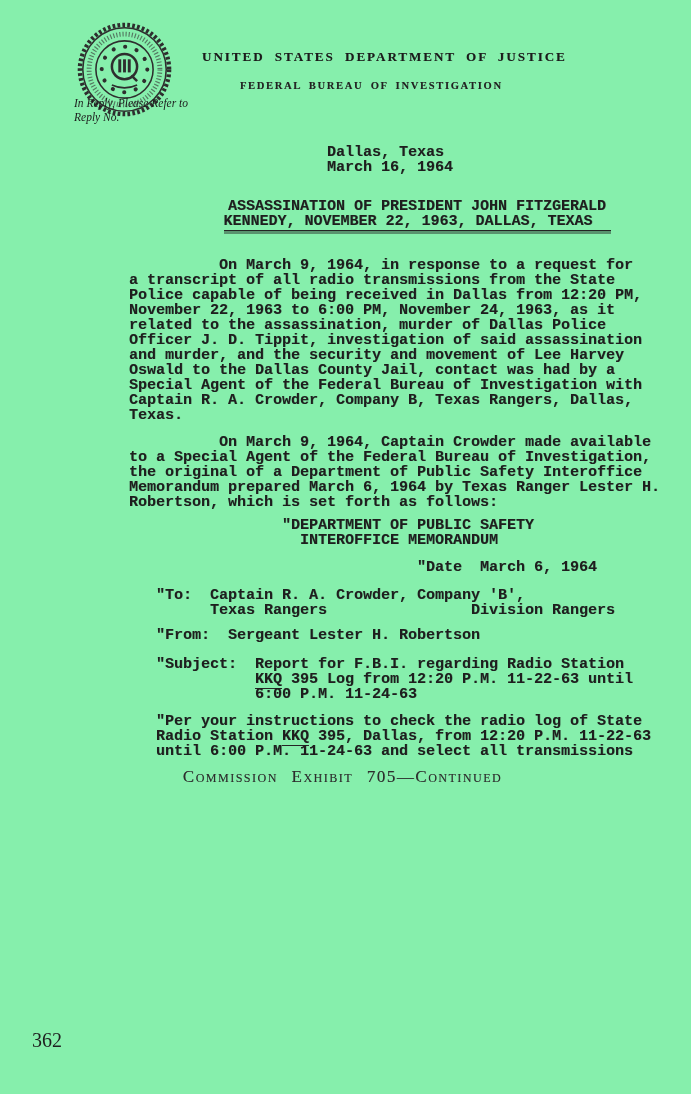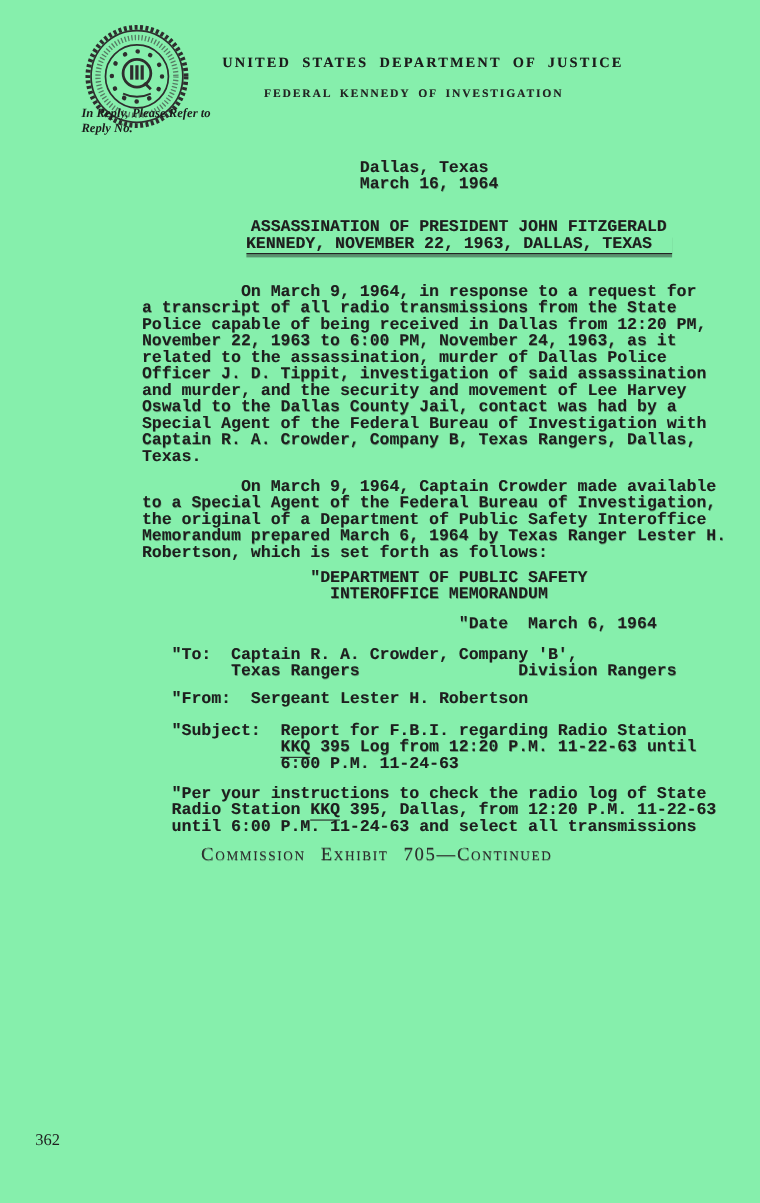--- a/index.html
+++ b/index.html
@@ -23,21 +23,21 @@
     white-space:nowrap;
   }
   .lh-bureau{
     position:absolute;left:240px;top:80px;
     font-weight:700;font-size:10.5px;letter-spacing:1.7px;word-spacing:3px;
     color:#222;text-shadow:0.3px 0.3px 0.4px rgba(30,30,30,.4);
     white-space:nowrap;
   }
   .lh-refer{
     position:absolute;left:74px;top:96px;
-    font-style:italic;font-weight:700;font-size:11.5px;line-height:14px;
+    font-style:italic;font-weight:400;font-size:11.5px;line-height:14px;
     color:#1c1c1c;
   }
 
   
   .typewriter{
     position:absolute;left:75px;top:145px;
     font-family:"Liberation Mono","DejaVu Sans Mono",monospace;
     font-size:15px;line-height:15px;font-weight:700;
     color:#1e1e1e;white-space:pre;
     text-shadow:0.4px 0.4px 0.5px rgba(25,25,25,.38);
@@ -59,21 +59,21 @@
 
   
   .exhibit-caption{
     position:absolute;left:75px;top:767px;width:535px;text-align:center;
     font-variant:small-caps;font-size:17px;letter-spacing:1.5px;word-spacing:8px;
     color:#2d2d2d;text-shadow:0.3px 0.3px 0.4px rgba(40,40,40,.4);
     white-space:nowrap;
   }
   .page-number{
     position:absolute;left:32px;top:1029px;
-    font-size:15px;color:#1f1f1f;
+    font-size:20px;color:#1f1f1f;
   }
 </style>
 </head>
 <body>
 
 <div class="page">
 
   <svg class="seal" width="97" height="97" viewBox="0 0 100 100">
 
     <circle cx="50" cy="50" r="46" fill="none" stroke="#2e2e2e" stroke-width="4.5" stroke-dasharray="2.8 2.3"></circle>
@@ -86,21 +86,21 @@
 
     <circle cx="50" cy="47" r="13" fill="none" stroke="#2e2e2e" stroke-width="2.6"></circle>
     <rect x="43.6" y="39.5" width="3" height="13.5" fill="#2e2e2e"></rect>
     <rect x="48.5" y="39.5" width="3" height="13.5" fill="#2e2e2e"></rect>
     <rect x="53.4" y="39.5" width="3" height="13.5" fill="#2e2e2e"></rect>
     <path d="M57 56 L63 62" stroke="#2e2e2e" stroke-width="2.6" fill="none"></path>
     <path d="M37 66 Q50 72 63 66" stroke="#2e2e2e" stroke-width="1.8" fill="none"></path>
   </svg>
 
   <div class="lh-agency">UNITED STATES DEPARTMENT OF JUSTICE</div>
-  <div class="lh-bureau">FEDERAL KENNEDY OF INVESTIGATION</div>
+  <div class="lh-bureau">FEDERAL BUREAU OF INVESTIGATION</div>
   <div class="lh-refer">
     <div>In Reply, Please Refer to</div>
     <div>Reply No.</div>
   </div>
 
   <div class="typewriter"><div class="blk blk-dateline"><div class="tw-line"><span>                            Dallas, Texas</span></div><div class="tw-line"><span>                            March 16, 1964</span></div></div><div class="blk blk-subject-title"><div class="tw-line"><span>           ASSASSINATION OF PRESIDENT JOHN FITZGERALD</span></div><div class="tw-line"><span>           </span><span class="u u2">KENNEDY, NOVEMBER 22, 1963, DALLAS, TEXAS  </span></div></div><div class="blk blk-para1"><div class="tw-line"><span>                On March 9, 1964, in response to a request for</span></div><div class="tw-line"><span>      a transcript of all radio transmissions from the State</span></div><div class="tw-line"><span>      Police capable of being received in Dallas from 12:20 PM,</span></div><div class="tw-line"><span>      November 22, 1963 to 6:00 PM, November 24, 1963, as it</span></div><div class="tw-line"><span>      related to the assassination, murder of Dallas Police</span></div><div class="tw-line"><span>      Officer J. D. Tippit, investigation of said assassination</span></div><div class="tw-line"><span>      and murder, and the security and movement of Lee Harvey</span></div><div class="tw-line"><span>      Oswald to the Dallas County Jail, contact was had by a</span></div><div class="tw-line"><span>      Special Agent of the Federal Bureau of Investigation with</span></div><div class="tw-line"><span>      Captain R. A. Crowder, Company B, Texas Rangers, Dallas,</span></div><div class="tw-line"><span>      Texas.</span></div></div><div class="blk blk-para2"><div class="tw-line"><span>                On March 9, 1964, Captain Crowder made available</span></div><div class="tw-line"><span>      to a Special Agent of the Federal Bureau of Investigation,</span></div><div class="tw-line"><span>      the original of a Department of Public Safety Interoffice</span></div><div class="tw-line"><span>      Memorandum prepared March 6, 1964 by Texas Ranger Lester H.</span></div><div class="tw-line"><span>      Robertson, which is set forth as follows:</span></div></div><div class="blk blk-memo-heading"><div class="tw-line"><span>                       "DEPARTMENT OF PUBLIC SAFETY</span></div><div class="tw-line"><span>                         INTEROFFICE MEMORANDUM</span></div></div><div class="blk blk-memo-date"><div class="tw-line"><span>                                      "Date  March 6, 1964</span></div></div><div class="blk blk-memo-to"><div class="tw-line"><span>         "To:  Captain R. A. Crowder, Company 'B',</span></div><div class="tw-line"><span>               Texas Rangers                Division Rangers</span></div></div><div class="blk blk-memo-from"><div class="tw-line"><span>         "From:  Sergeant Lester H. Robertson</span></div></div><div class="blk blk-memo-subject"><div class="tw-line"><span>         "Subject:  Report for F.B.I. regarding Radio Station</span></div><div class="tw-line"><span>                    </span><span class="u">KKQ</span><span> 395 Log from 12:20 P.M. 11-22-63 until</span></div><div class="tw-line"><span>                    6:00 P.M. 11-24-63</span></div></div><div class="blk blk-memo-per"><div class="tw-line"><span>         "Per your instructions to check the radio log of State</span></div><div class="tw-line"><span>         Radio Station </span><span class="u">KKQ</span><span> 395, Dallas, from 12:20 P.M. 11-22-63</span></div><div class="tw-line"><span>         until 6:00 P.M. 11-24-63 and select all transmissions</span></div></div></div>
 
   <div class="exhibit-caption">Commission Exhibit 705—Continued</div>
 
   <div class="page-number">362</div>

